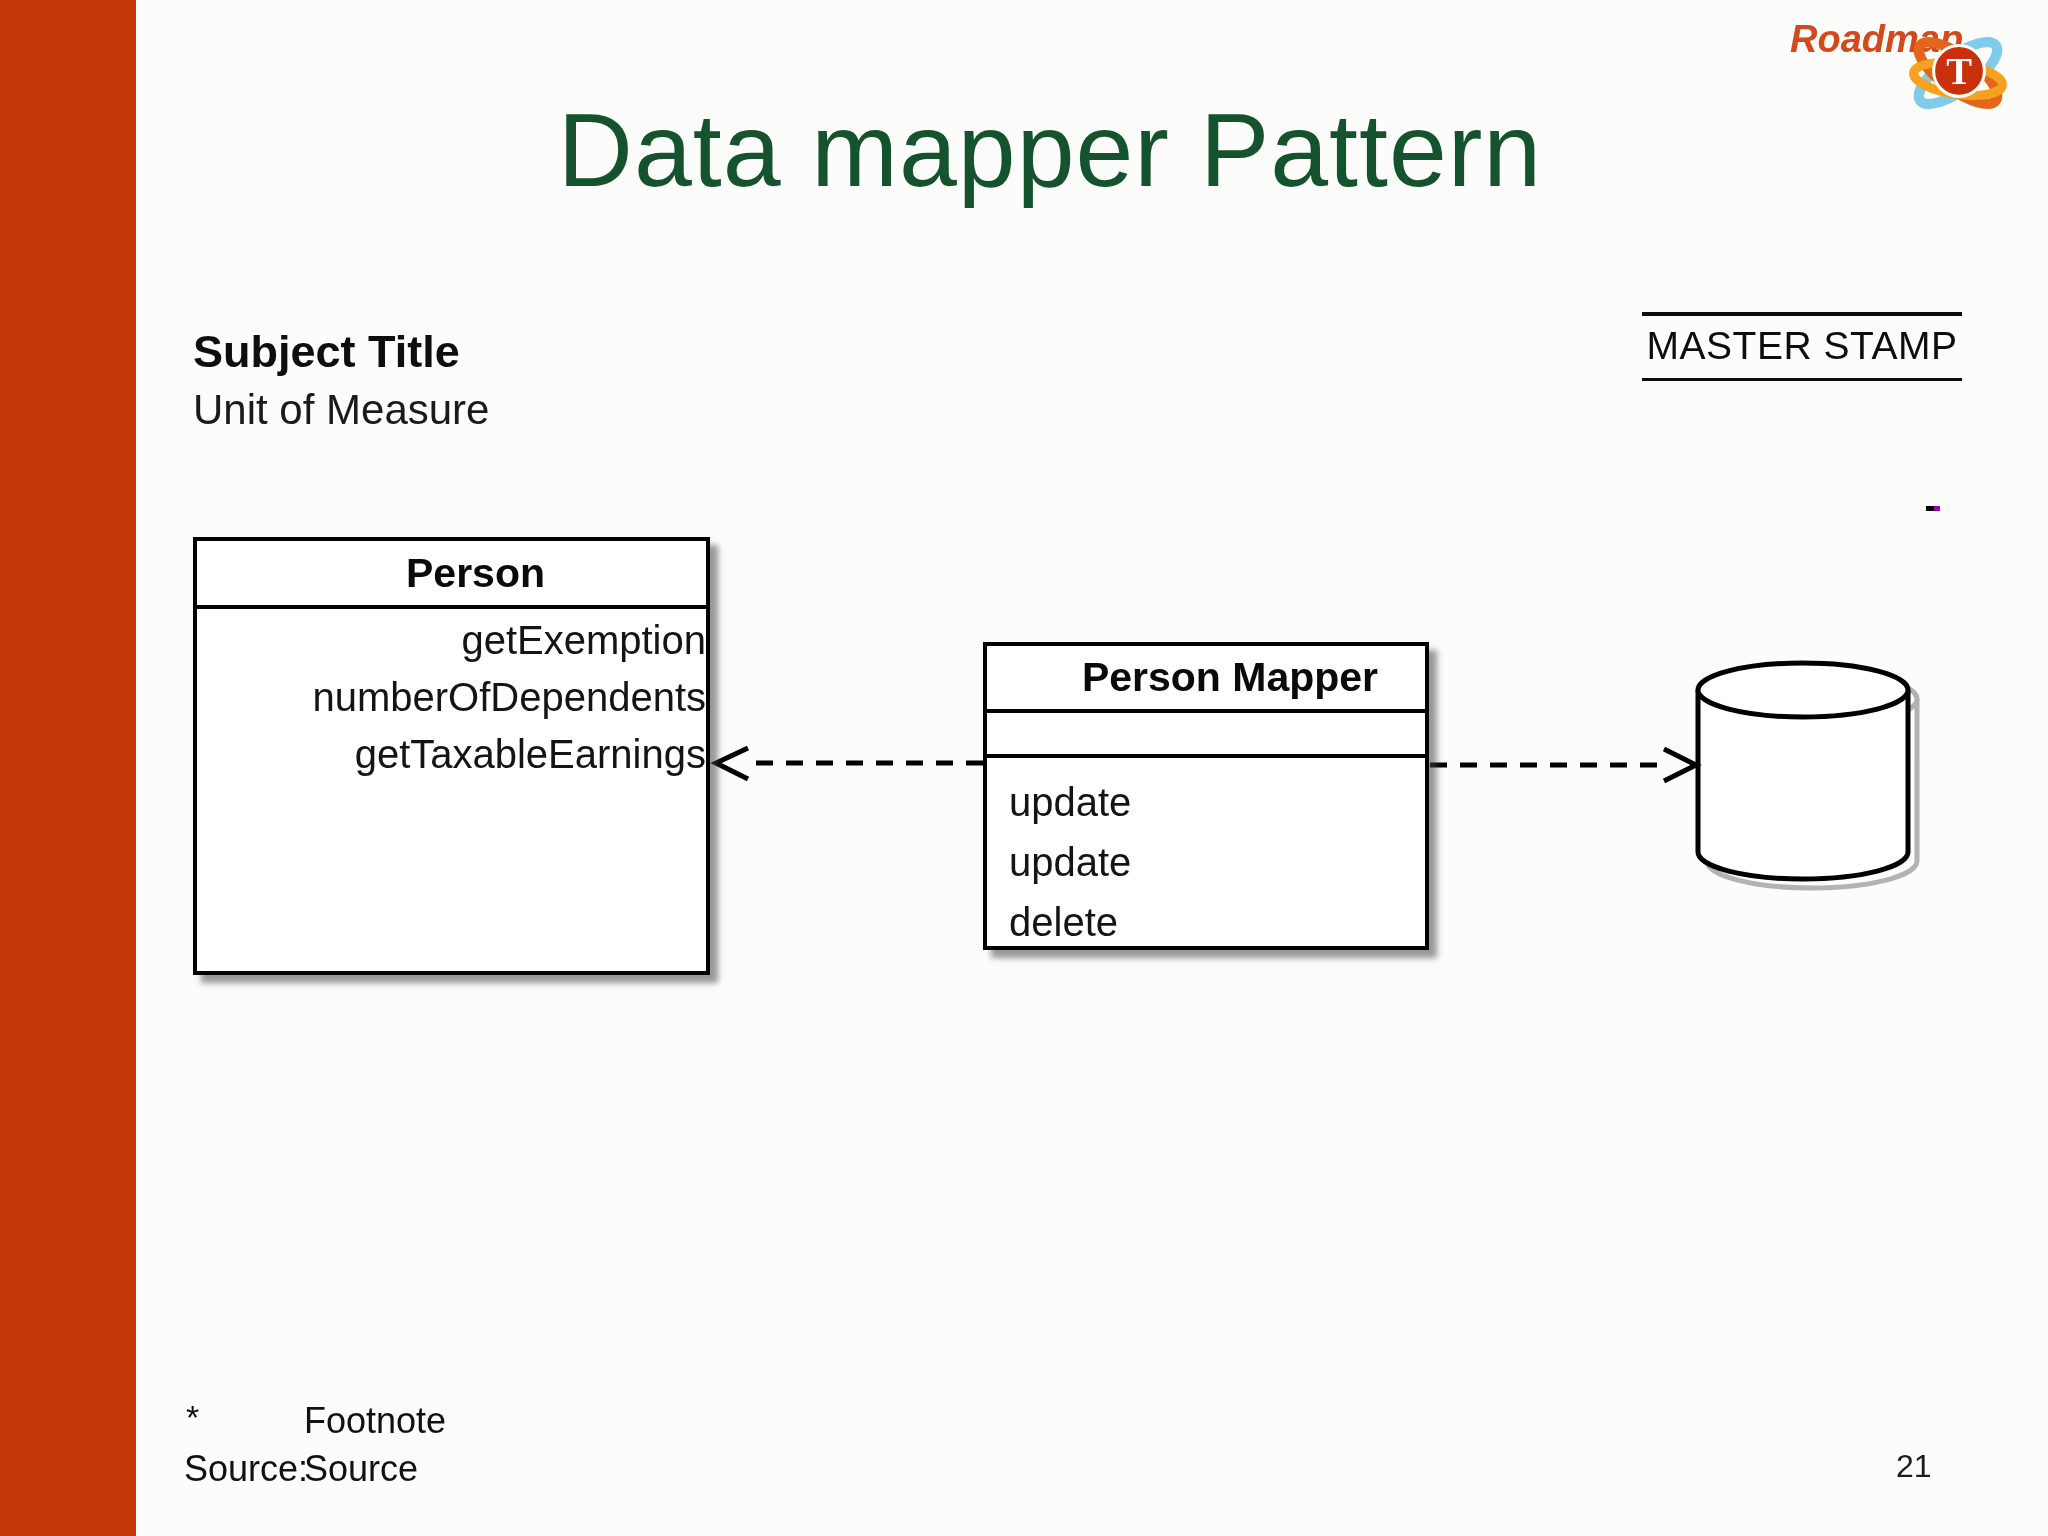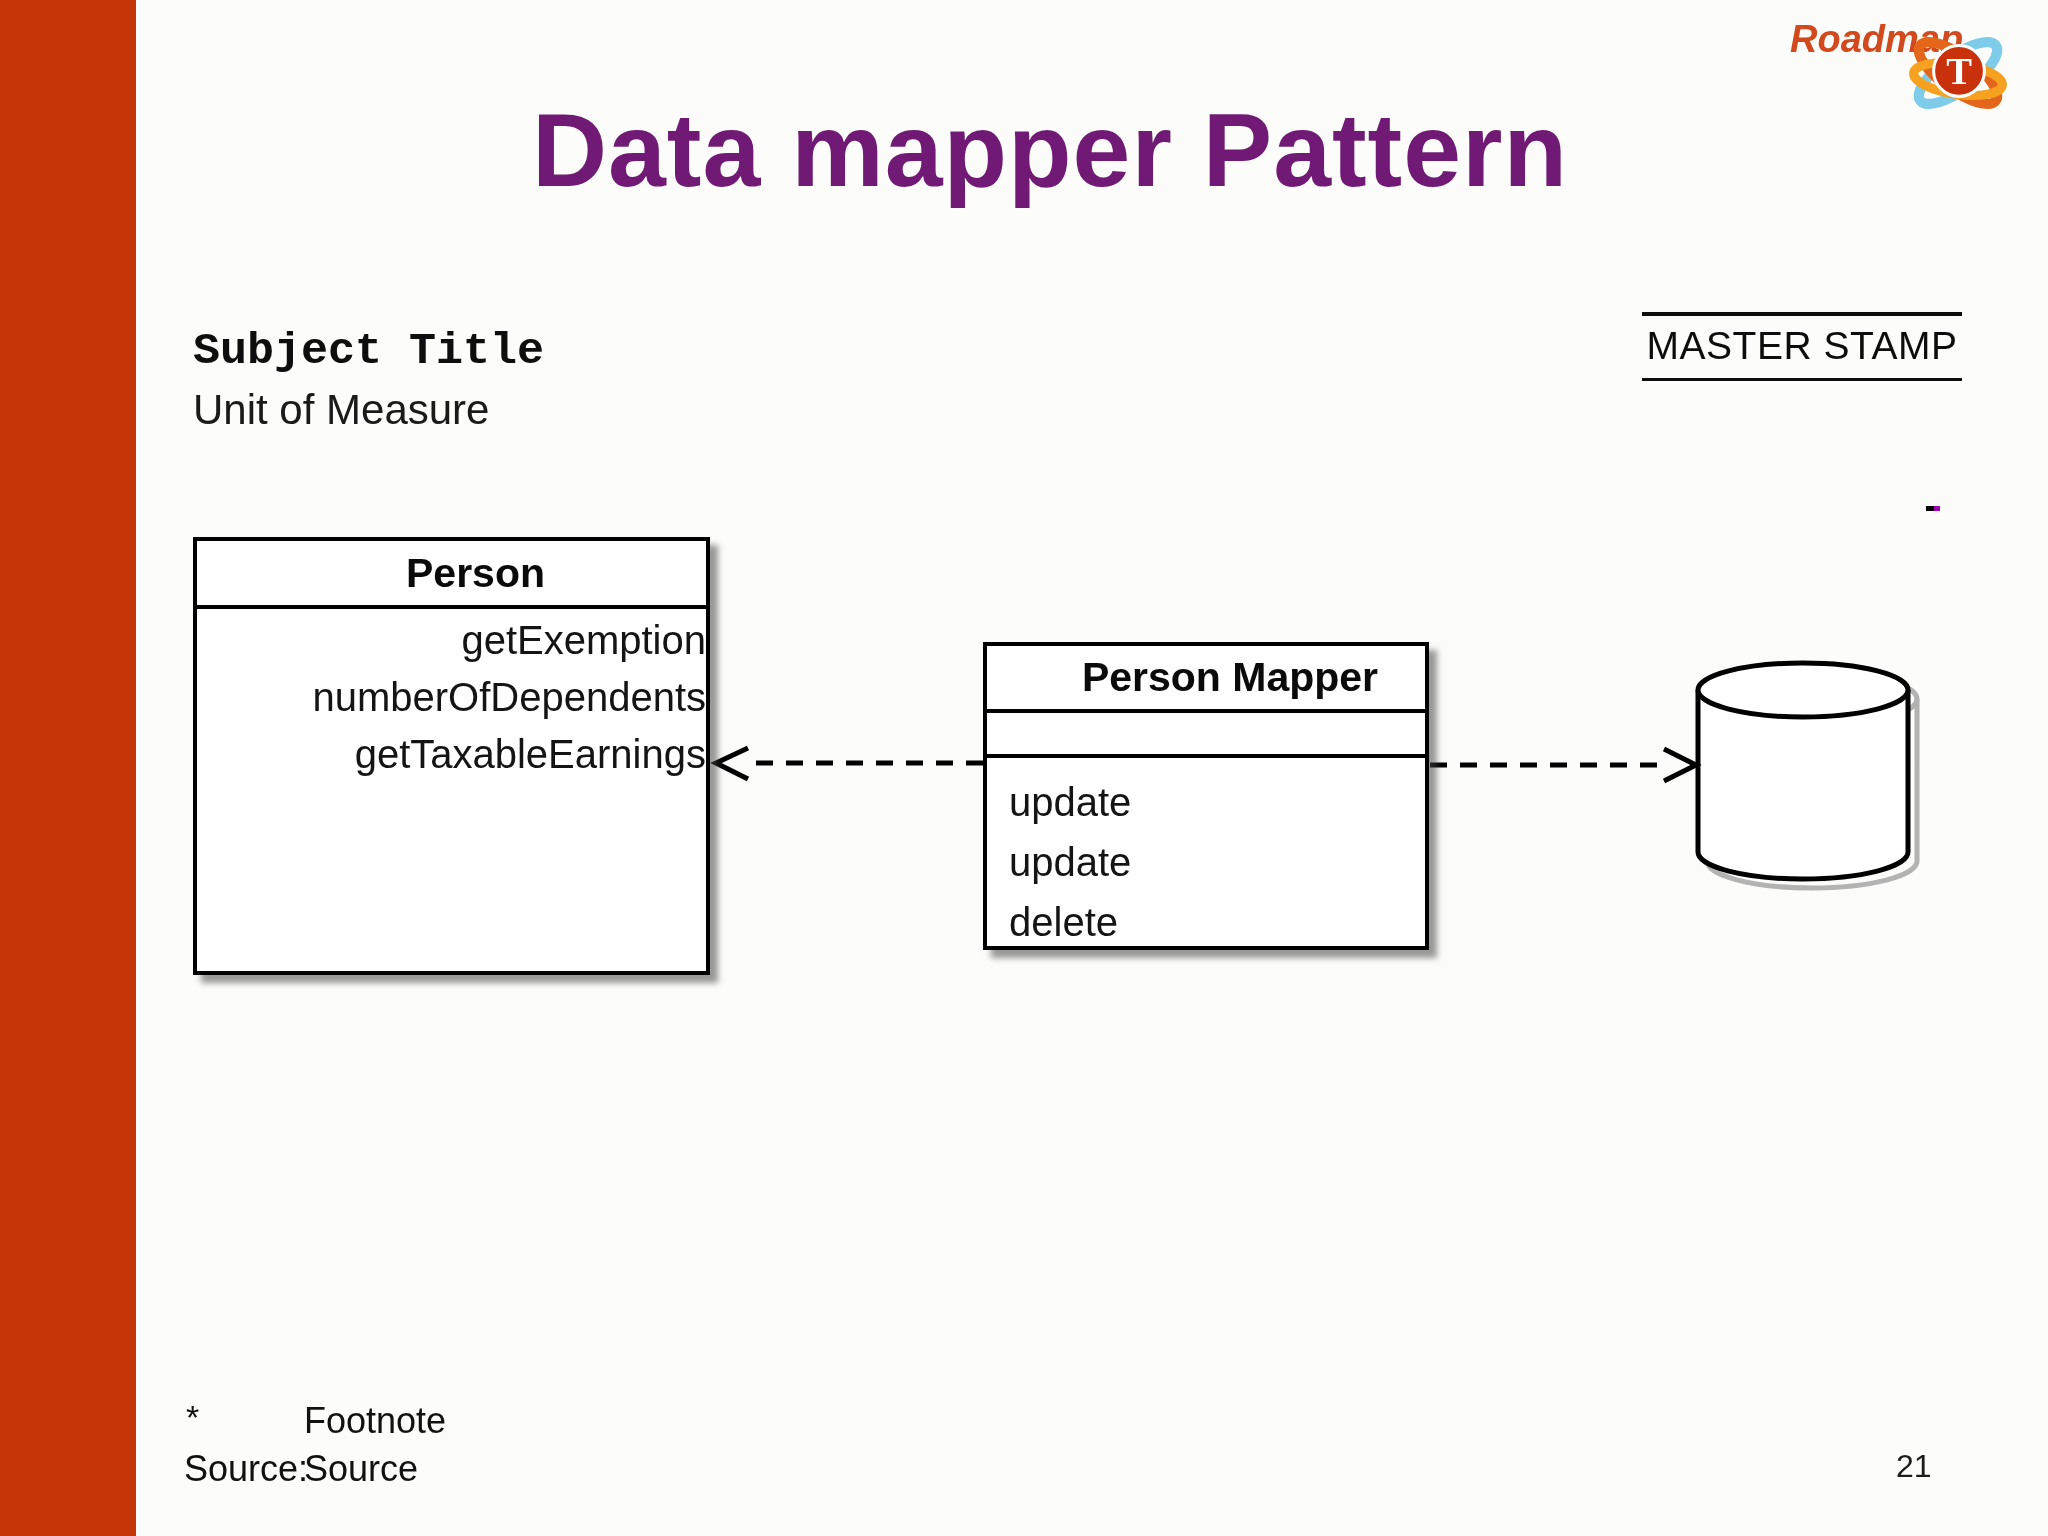--- a/index.html
+++ b/index.html
@@ -25,26 +25,26 @@
     position:absolute; left:10px; top:18px;
     font-size:38px; font-weight:bold; font-style:italic;
     color:#D2491D; letter-spacing:0px;
   }
   .logo-emblem { position:absolute; left:122px; top:10px; }
 
   
   .slide-title {
     left:350px; top:96px; width:1400px;
     text-align:center;
-    font-size:104px; font-weight:bold;
-    color:#701a75; letter-spacing:1px;
+    font-size:104px; font-weight:normal;
+    color:#14532d; letter-spacing:1px;
     line-height:1.05;
   }
 
-  .subject-title { left:193px; top:326px; font-size:45px; font-weight:bold; color:#0e0e0e;font-family:Liberation Mono, monospace; }
+  .subject-title { left:193px; top:326px; font-size:45px; font-weight:bold; color:#0e0e0e; }
   .unit-of-measure { left:193px; top:386px; font-size:42px; color:#1a1a1a; }
 
   .master-stamp {
     left:1642px; top:312px; width:320px;
     border-top:4px solid #0d0d0d;
     border-bottom:3px solid #0d0d0d;
     padding:8px 0 10px 0;
     text-align:center;
     font-size:39px; font-weight:normal; color:#0d0d0d;
     letter-spacing:0.5px;

